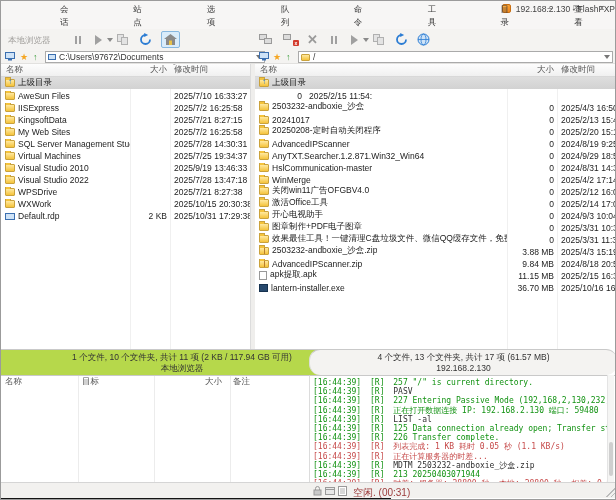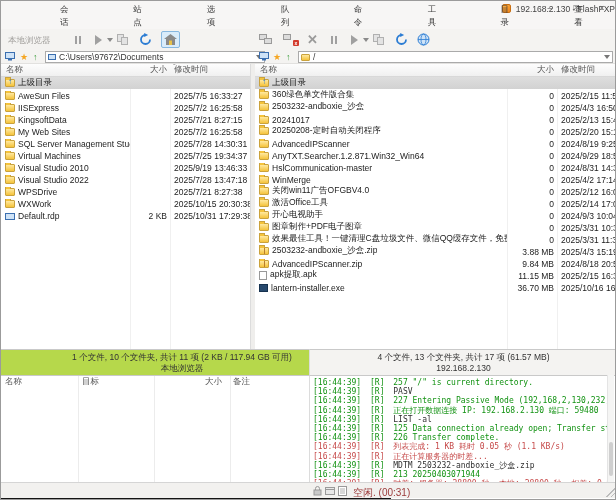--- a/index.html
+++ b/index.html
@@ -79,21 +79,21 @@
   .t-folder::before,.t-zip::before,.t-parenticon::before{content:"";position:absolute;top:-3px;left:-1px;width:4px;height:2px;background:#f5c33b;border:1px solid #caa23c;border-bottom:none;}
   .t-zip::after{content:"";position:absolute;left:4px;top:0;bottom:0;width:1px;background:#b87d2c;}
   .t-parenticon::after{content:"↑";position:absolute;left:2px;top:-3px;color:#1f6fc4;font-size:8px;font-weight:bold;}
   .t-rdp{background:#cfe3f7;border:1px solid #3b6fb0;height:7px;}
   .t-apk{background:#fff;border:1px solid #999;width:8px;flex-basis:8px;height:9px;}
   .t-exe{background:#27496d;border:1px solid #16324f;width:9px;flex-basis:9px;}
 
   
   .statbox{position:absolute;top:348px;height:26px;border-top:1px solid #c9c9c9;text-align:center;font-size:8.5px;color:#333;padding-top:2px;line-height:11px;}
   .stat-local{left:0;width:362px;}
-  .stat-remote{left:308px;width:308px;background:#f4f3f1;border-left:1px solid #dcdcdc;}
+  .stat-remote{left:308px;width:308px;background:#f4f3f1;border-left:1px solid #dcdcdc;border-radius:11px;}
 
   
   .queue{position:absolute;top:374px;left:0;width:308px;height:107px;background:#fff;border-top:1px solid #c9c9c9;overflow:hidden;}
   .qhead{position:relative;height:12px;display:flex;align-items:center;font-size:8.5px;color:#555;background:#fff;}
   .qh{white-space:nowrap;}
   .qh0{width:77px;padding-left:4px;}
   .qh1{width:76px;padding-left:4px;}
   .qh2{width:72px;text-align:right;padding-right:4px;}
   .qh3{padding-left:7px;}
   .qsep{position:absolute;top:0;bottom:0;width:1px;background:#ececec;}
@@ -267,21 +267,21 @@
           <span class="mod"></span>
       </div>
       <div>
 
           <div class="row">
             <span class="name">
               <i class="fi t-folder"></i>
               <span class="nm">AweSun Files</span>
             </span>
             <span class="size"></span>
-            <span class="mod">2025/7/5 16:33:27</span>
+            <span class="mod">2025/7/10 16:33:27</span>
           </div>
 
           <div class="row">
             <span class="name">
               <i class="fi t-folder"></i>
               <span class="nm">IISExpress</span>
             </span>
             <span class="size"></span>
             <span class="mod">2025/7/2 16:25:58</span>
           </div>
@@ -386,24 +386,20 @@
         <span class="name">
             <i class="fi t-parenticon"></i>
             <span class="nm">上级目录</span>
           </span>
         <span class="size"></span>
           <span class="mod"></span>
       </div>
       <div>
 
           <div class="row">
-            <span class="name">
-              <i class="fi t-folder"></i>
-              <span class="nm">360绿色单文件版合集</span>
-            </span>
             <span class="size">0</span>
             <span class="mod">2025/2/15 11:54:</span>
           </div>
 
           <div class="row">
             <span class="name">
               <i class="fi t-folder"></i>
               <span class="nm">2503232-andboxie_沙盒</span>
             </span>
             <span class="size">0</span>

